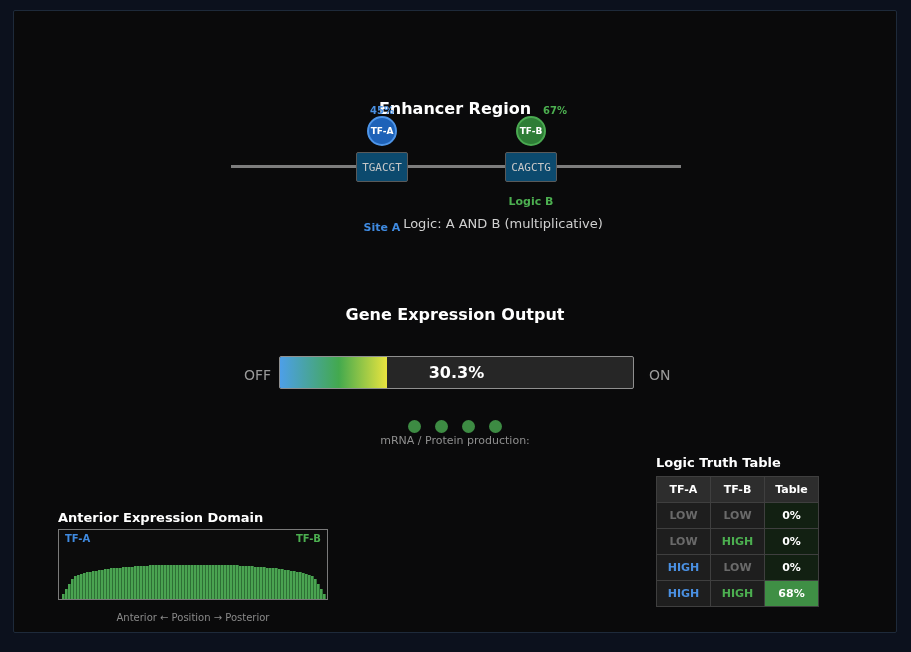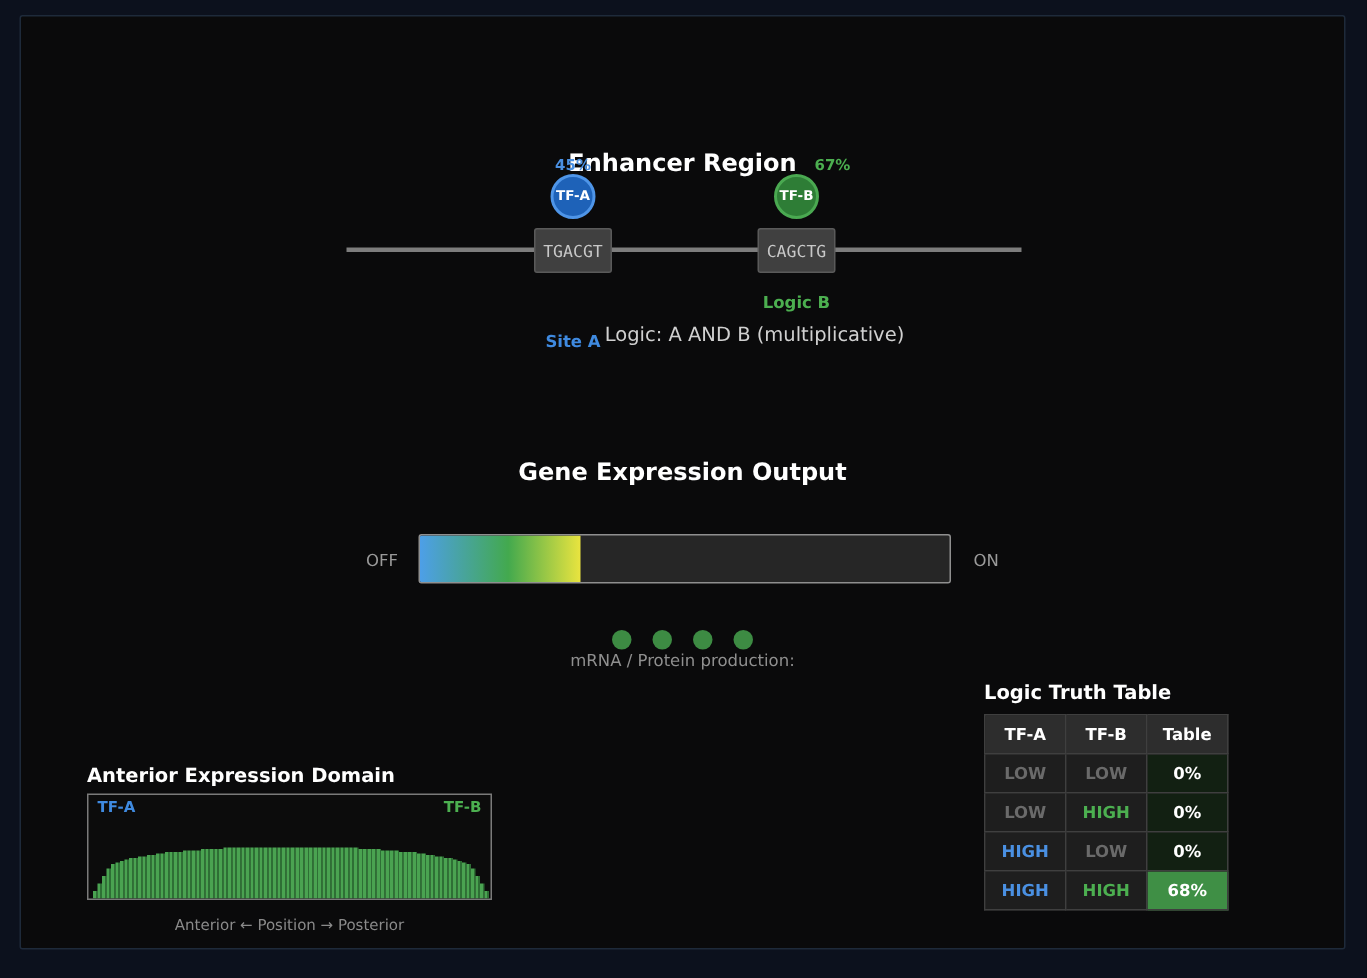--- a/index.html
+++ b/index.html
@@ -13,29 +13,29 @@
   
   .section-title { width:100%; text-align:center; color:#ffffff; font-weight:bold; font-size:16px; }
   .conc-label { width:60px; text-align:center; font-size:10px; font-weight:bold; }
   .conc-a { color:#4a90e2; }
   .conc-b { color:#4caf50;padding-left:42px; }
   .tf-circle { width:30px; height:30px; border-radius:50%; display:flex; align-items:center; justify-content:center;
                color:#ffffff; font-size:9px; font-weight:bold; }
   .tf-a-circle { background:#1e62b8; border:2px solid #4e95e8; }
   .tf-b-circle { background:#2e7d36; border:2px solid #4aa951; }
   .dna-line { height:3px; background:#7d7d7d; }
-  .site-box { width:52px; height:30px; background:#404040; border:1px solid #5a5a5a; border-radius:2px;
+  .site-box { width:52px; height:30px; background:#0c4a6e; border:1px solid #5a5a5a; border-radius:2px;
               display:flex; align-items:center; justify-content:center;
               font-family:"DejaVu Sans Mono", monospace; font-size:11px; color:#c8c8c8; }
   .site-label { width:60px; text-align:center; font-size:11px; font-weight:bold; }
   .site-a { color:#3f8ae0; } .site-b { color:#4caf50; }
   .logic-line { width:100%; text-align:center; font-size:13px; color:#d0d0d0; }
 
   
-  .off-on { font-size:11px; color:#9a9a9a; }
+  .off-on { font-size:14px; color:#9a9a9a; }
   .exp-bar { width:355px; height:33px; background:#262626; border:1px solid #8f8f8f; border-radius:2px; overflow:hidden; }
   .exp-fill { height:100%; }
   .exp-value { width:355px; text-align:center; color:#ffffff; font-weight:bold; font-size:16px; line-height:33px; }
   .mrna-label { width:100%; text-align:center; font-size:11px; color:#8f8f8f; }
   .dot-row { width:100%; display:flex; justify-content:center; gap:14px; }
   .dot { width:13px; height:13px; border-radius:50%; }
 
   
   .sub-title { color:#ffffff; font-weight:bold; font-size:13px; }
   .spatial-box { width:270px; height:71px; background:#0c0c0c; border:1px solid #7a7a7a; position:relative; overflow:hidden; }
@@ -86,20 +86,21 @@
 
     <div class="abs logic-line" style="top:205px; left:0;margin-left:48px;">Logic: A AND B (multiplicative)</div>
 
     <div class="abs section-title" style="top:294px; left:0;">Gene Expression Output</div>
 
     <div class="abs off-on" style="left:230px; top:356px;">OFF</div>
 
     <div class="abs exp-bar" style="left:265px; top:345px;">
       <div class="exp-fill" id="exp-fill" style="width: 30.3%; background: linear-gradient(90deg, rgb(77, 159, 232) 0%, rgb(67, 169, 78) 55%, rgb(233, 228, 63) 100%);"></div>
     </div>
+    <div class="abs exp-value" style="left:265px; top:345px;">30.3%</div>
 
     <div class="abs off-on" style="left:635px; top:356px;">ON</div>
 
     <div class="abs mrna-label" style="top:394px; left:0;margin-top:29px;">mRNA / Protein production:</div>
     <div class="abs dot-row" style="top:409px; left:0;" id="dot-row">
         <div class="dot" style="background: rgb(61, 139, 67);"></div>
         <div class="dot" style="background: rgb(61, 139, 67);"></div>
         <div class="dot" style="background: rgb(61, 139, 67);"></div>
         <div class="dot" style="background: rgb(61, 139, 67);"></div>
       </div>

